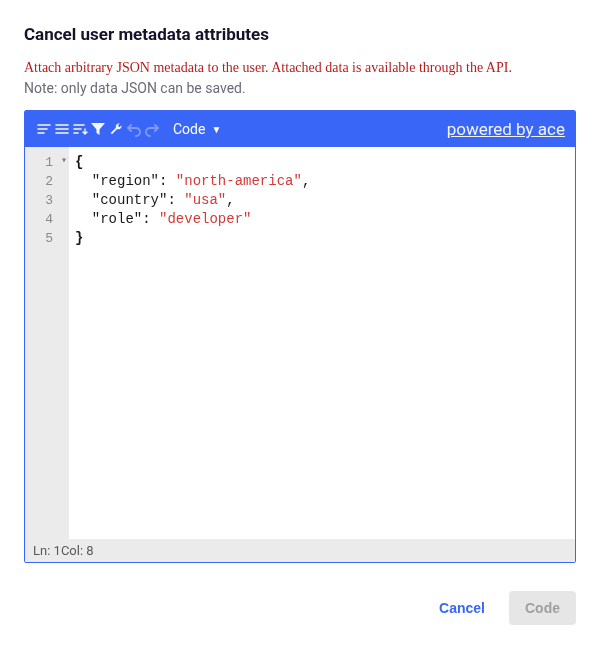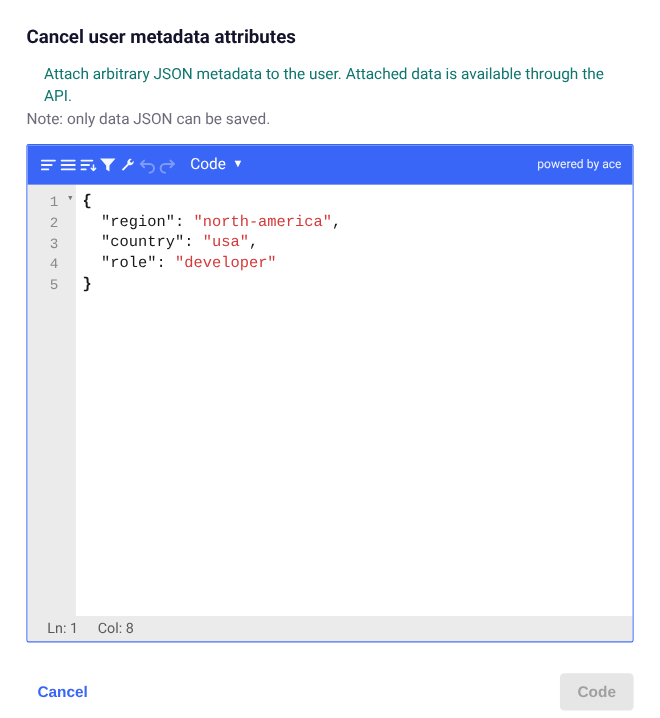--- a/index.html
+++ b/index.html
@@ -13,22 +13,23 @@
   }
   .title {
     font-size: 17px;
     font-weight: 700;
     color: #13132b;
     margin: 0 0 14px 0;
   }
   .desc {
     font-size: 14px;
     line-height: 1.45;
-    color: #0f766e;
-    margin: 0 0 2px 16px;
+    color: #b91c1c;
+    margin: 0 0 2px 0;
+    font-family: Liberation Serif, serif;
   }
   .note {
     font-size: 14px;
     color: #6b6b7a;
     margin: 0 0 14px 0;
   }
   .editor {
     border: 1px solid #3a66f7;
     border-radius: 2px;
     overflow: hidden;
@@ -58,22 +59,23 @@
     gap: 6px;
     font-size: 14px;
     margin-left: 12px;
     cursor: pointer;
   }
   .tb-dropdown .caret {
     font-size: 10px;
   }
   .tb-spacer { flex: 1; }
   .powered {
-    font-size: 11px;
+    font-size: 17px;
     color: #fff;
+    text-decoration: underline;
     opacity: 0.92;
     cursor: pointer;
   }
   .code-area {
     display: flex;
     height: 392px;
     font-family: "SFMono-Regular", Consolas, "Liberation Mono", Menlo, monospace;
     font-size: 14px;
   }
   .gutter {
@@ -110,27 +112,26 @@
     overflow: auto;
   }
   .brace { color: #1a1a1a; font-weight: 700; }
   .key { color: #1a1a1a; }
   .pun { color: #1a1a1a; }
   .str { color: #d53a3a; }
   .statusbar {
     background: #ebebeb;
     color: #5a5a5a;
     font-size: 13px;
-    padding: 4px 18px;
-    display: flex;
-    gap: 18px;
+    padding: 4px 8px;
+    display: flex;
   }
   .footer {
     display: flex;
-    justify-content: space-between;
+    justify-content: flex-end;
     gap: 14px;
     margin-top: 28px;
     align-items: center;
   }
   .btn-cancel {
     background: transparent;
     border: none;
     color: #3a66f7;
     font-weight: 700;
     font-size: 14px;

